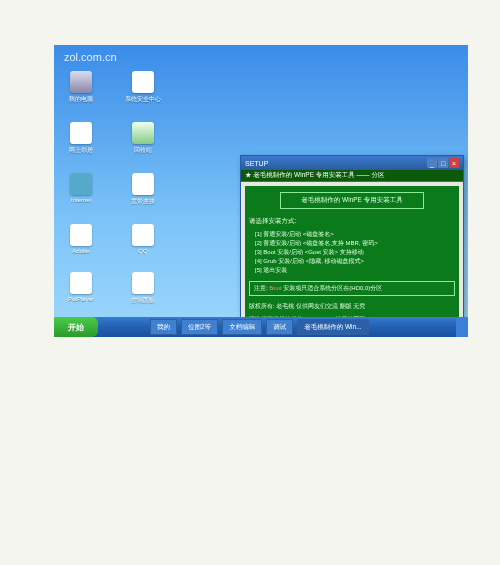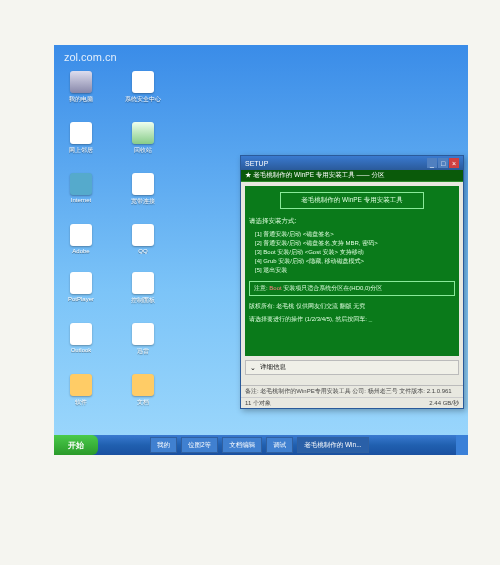--- a/index.html
+++ b/index.html
@@ -1,17 +1,17 @@
 <!DOCTYPE html>
 <html><head>
 <meta charset="utf-8">
 <style>
 * { margin: 0; padding: 0; box-sizing: border-box; }
 body { width: 500px; height: 565px; background: #f5f5f0; font-family: "Microsoft YaHei", Arial, sans-serif; overflow: hidden; position: relative; }
-.screen { position: absolute; left: 54px; top: 45px; width: 414px; height: 410px; background: linear-gradient(to bottom, #3a8ce8 0%, #5ba8f0 30%, #7cc4f8 60%, #9dd8fc 100%); overflow: hidden; }
+.screen { position: absolute; left: 54px; top: 45px; width: 414px; height: 292px; background: linear-gradient(to bottom, #3a8ce8 0%, #5ba8f0 30%, #7cc4f8 60%, #9dd8fc 100%); overflow: hidden; }
 .watermark { position: absolute; top: 6px; left: 10px; color: #fff; font-size: 11px; opacity: 0.85; }
 .desktop-icons { position: absolute; top: 26px; left: 10px; display: flex; flex-direction: column; gap: 18px; }
 .icon-col { display: flex; gap: 28px; }
 .dicon { width: 34px; display: flex; flex-direction: column; align-items: center; gap: 2px; cursor: pointer; }
 .dicon .glyph { width: 22px; height: 22px; background: #fff; border-radius: 3px; box-shadow: 0 1px 2px rgba(0,0,0,0.3); display: flex; align-items: center; justify-content: center; font-size: 12px; }
 .dicon .lbl { font-size: 6px; color: #fff; text-align: center; text-shadow: 0 1px 1px rgba(0,0,0,0.5); max-width: 40px; overflow: hidden; white-space: nowrap; }
 .window { position: absolute; top: 110px; left: 186px; width: 224px; height: 254px; background: #e8e8e0; border: 1px solid #2a5a9a; box-shadow: 2px 2px 6px rgba(0,0,0,0.3); }
 .titlebar { height: 14px; background: linear-gradient(to bottom, #3a7ad0, #2a5a9a); display: flex; align-items: center; padding: 0 4px; }
 .titlebar .t { color: #fff; font-size: 7px; flex: 1; }
 .winbtn { width: 10px; height: 10px; background: #d04040; font-size: 7px; color: #fff; display: flex; align-items: center; justify-content: center; margin-left: 1px; cursor: pointer; }

